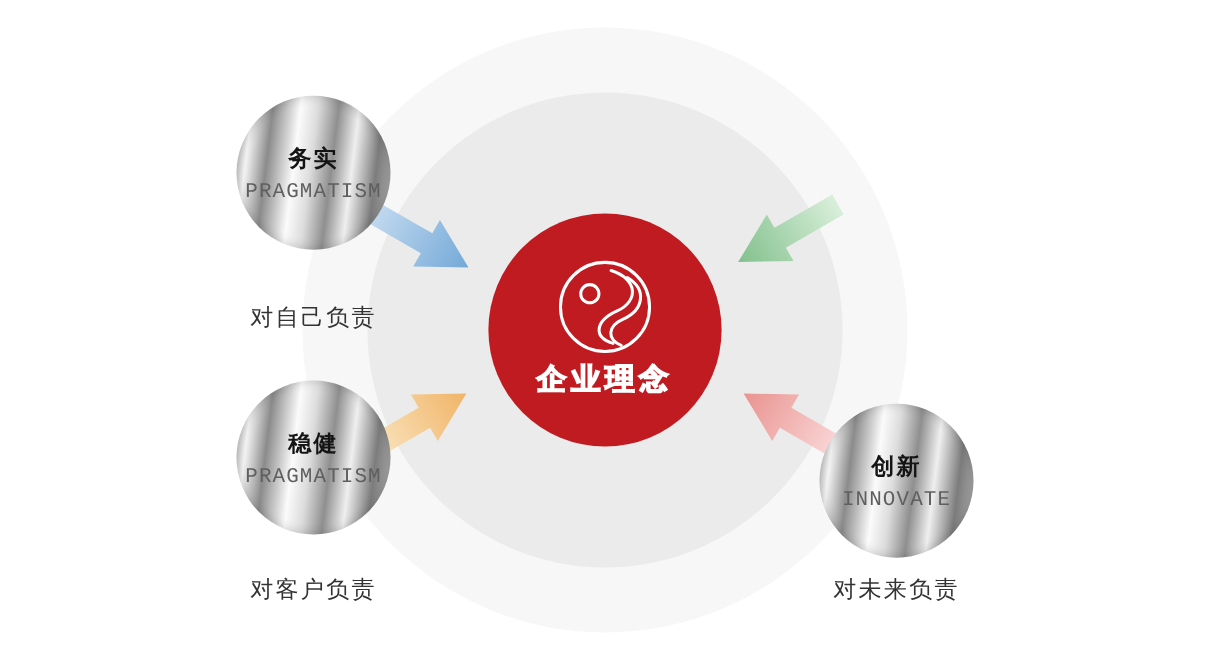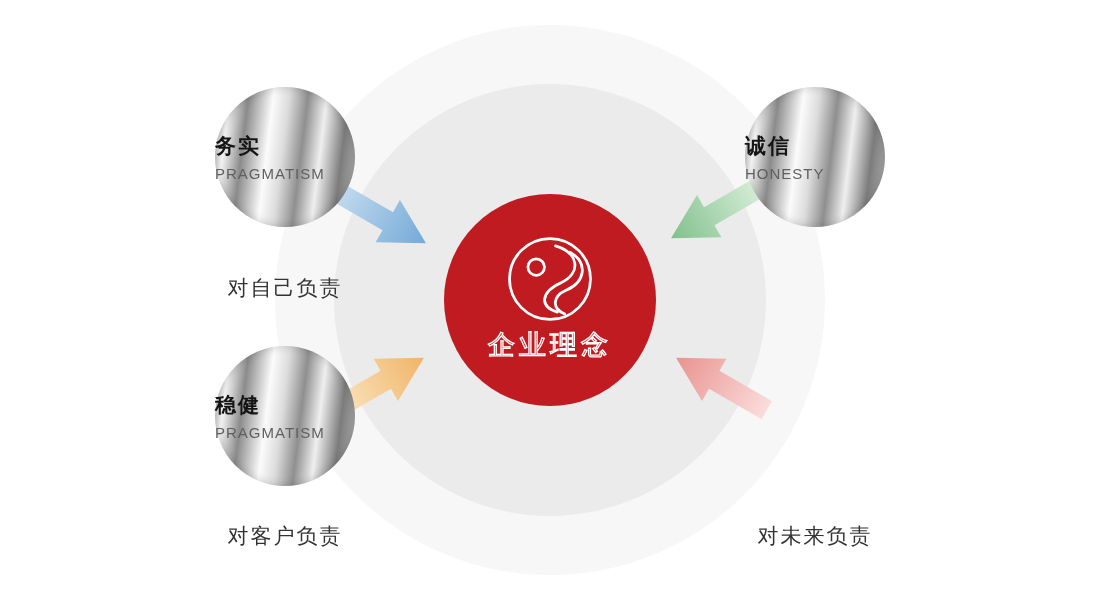--- a/index.html
+++ b/index.html
@@ -7,30 +7,30 @@
 
   
   .ring{position:absolute;border-radius:50%;}
   .ring.outer{left:275px;top:25px;width:550px;height:550px;background:#f7f7f7;}
   .ring.inner{left:334px;top:84px;width:432px;height:432px;background:#ebebeb;}
 
   
   .center{position:absolute;left:444px;top:194px;width:212px;height:212px;border-radius:50%;
           background:#bf1b21;display:flex;flex-direction:column;align-items:center;justify-content:center;}
   .center svg{width:92px;height:92px;display:block;margin-top:-4px;}
-  .center-title{margin-top:2px;font-size:27px;font-weight:normal;letter-spacing:4px;
+  .center-title{margin-top:2px;font-size:27px;font-weight:bold;letter-spacing:4px;
           color:#fde047;-webkit-text-fill-color:transparent;-webkit-text-stroke:1.3px #ffffff;}
 
   
   .metal{position:absolute;width:140px;height:140px;border-radius:50%;
          background:linear-gradient(97deg,#9c9c9c 0%,#f5f5f5 10%,#8b8b8b 22%,#fbfbfb 38%,#dcdcdc 48%,#8f8f8f 60%,#efefef 72%,#7c7c7c 86%,#bdbdbd 100%);
          box-shadow:inset 0 0 10px rgba(0,0,0,0.18);
-         display:flex;flex-direction:column;align-items:flex-start;justify-content:center;}
+         display:flex;flex-direction:column;align-items:center;justify-content:center;font-family:Liberation Mono, monospace;}
   .metal .zh{font-size:21px;font-weight:bold;color:#141414;letter-spacing:2px;}
-  .metal .en{font-size:15px;color:#5f5f5f;letter-spacing:1px;margin-top:5px;}
+  .metal .en{font-size:19px;color:#5f5f5f;letter-spacing:1px;margin-top:5px;}
   .metal.tl{left:215px;top:87px;}
   .metal.tr{left:745px;top:87px;}
   .metal.bl{left:215px;top:346px;}
   .metal.br{left:745px;top:367px;}
 
   
   .caption{position:absolute;width:200px;text-align:center;font-size:21px;color:#333333;letter-spacing:2px;}
   .caption.tl{left:185px;top:242px;margin-top:32px;}
   .caption.tr{left:715px;top:242px;}
   .caption.bl{left:185px;top:522px;}
@@ -64,26 +64,26 @@
       <path d="M 6,-36 C 32,-28 34,-6 12,4 C -10,14 -12,30 8,36" stroke="#ffffff" stroke-width="3" stroke-linecap="round"></path>
       <path d="M 22,-29 C 42,-17 38,3 18,12 C 2,19 2,32 16,38" stroke="#ffffff" stroke-width="3" stroke-linecap="round"></path>
     </svg>
     <div class="center-title">企业理念</div>
   </div>
 
   <div class="metal tl">
     <div class="zh">务实</div>
     <div class="en">PRAGMATISM</div>
   </div>
-  <div class="metal tr">
-    <div class="zh">诚信</div>
-    <div class="en">HONESTY</div>
-  </div>
   <div class="metal bl">
     <div class="zh">稳健</div>
     <div class="en">PRAGMATISM</div>
+  </div>
+  <div class="metal br">
+    <div class="zh">创新</div>
+    <div class="en">INNOVATE</div>
   </div>
 
   <div class="caption tl">对自己负责</div>
   <div class="caption bl">对客户负责</div>
   <div class="caption br">对未来负责</div>
 
 </div>
 
 </body></html>

